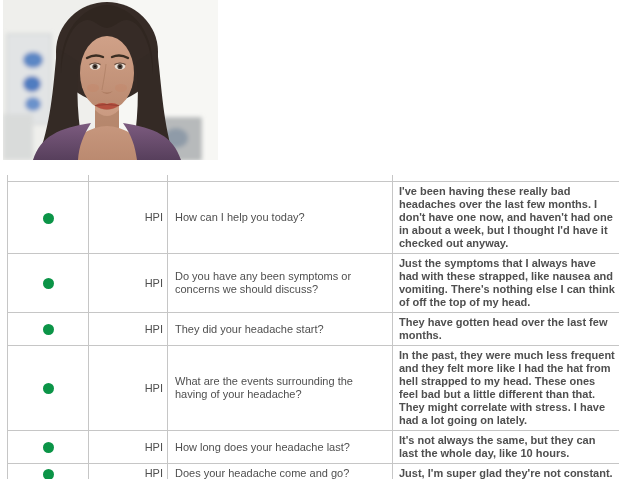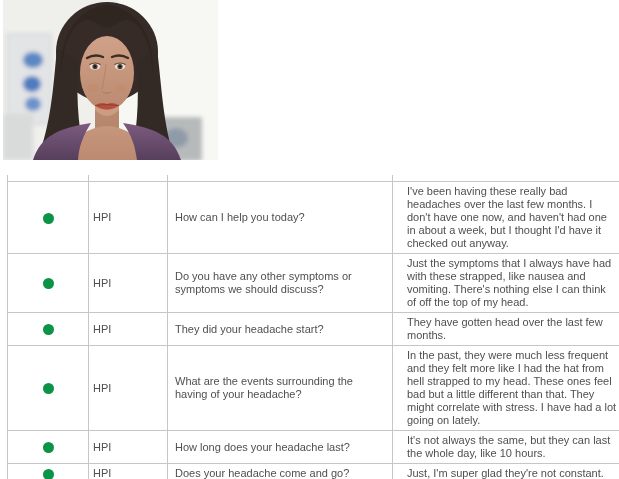--- a/index.html
+++ b/index.html
@@ -52,23 +52,23 @@
   }
   td.c-status { text-align: center; }
   .dot {
     display: inline-block;
     width: 11px;
     height: 11px;
     border-radius: 50%;
     background: var(--status-color, #0b9447);
     vertical-align: middle;
   }
-  td.c-cat { padding: 3px 4px; }
+  td.c-cat { padding: 3px 4px; text-align: right; }
   td.c-q   { padding: 3px 4px 3px 7px; }
-  td.c-a   { padding: 3px 2px 3px 14px; }
+  td.c-a   { padding: 3px 2px 3px 6px; font-weight: bold; }
 
   tr.partial-top td    { height: 6px; border-top: none; padding: 0; }
   tr.partial-bottom td { height: 12px; border-bottom: none; padding: 0; }
 </style>
 </head>
 <body>
 
 <div id="screen">
 
   <div class="avatar-box">
@@ -161,21 +161,21 @@
       <td class="c-cat">HPI</td>
       <td class="c-q">How can I help you today?</td>
       <td class="c-a">I've been having these really bad headaches over the last few months. I don't have one now, and haven't had one in about a week, but I thought I'd have it checked out anyway.</td>
     </tr>
 
     <tr>
       <td class="c-status">
         <span class="dot"></span>
       </td>
       <td class="c-cat">HPI</td>
-      <td class="c-q">Do you have any other symptoms or symptoms we should discuss?</td>
+      <td class="c-q">Do you have any been symptoms or concerns we should discuss?</td>
       <td class="c-a">Just the symptoms that I always have had with these strapped, like nausea and vomiting. There's nothing else I can think of off the top of my head.</td>
     </tr>
 
     <tr>
       <td class="c-status">
         <span class="dot"></span>
       </td>
       <td class="c-cat">HPI</td>
       <td class="c-q">They did your headache start?</td>
       <td class="c-a">They have gotten head over the last few months.</td>

